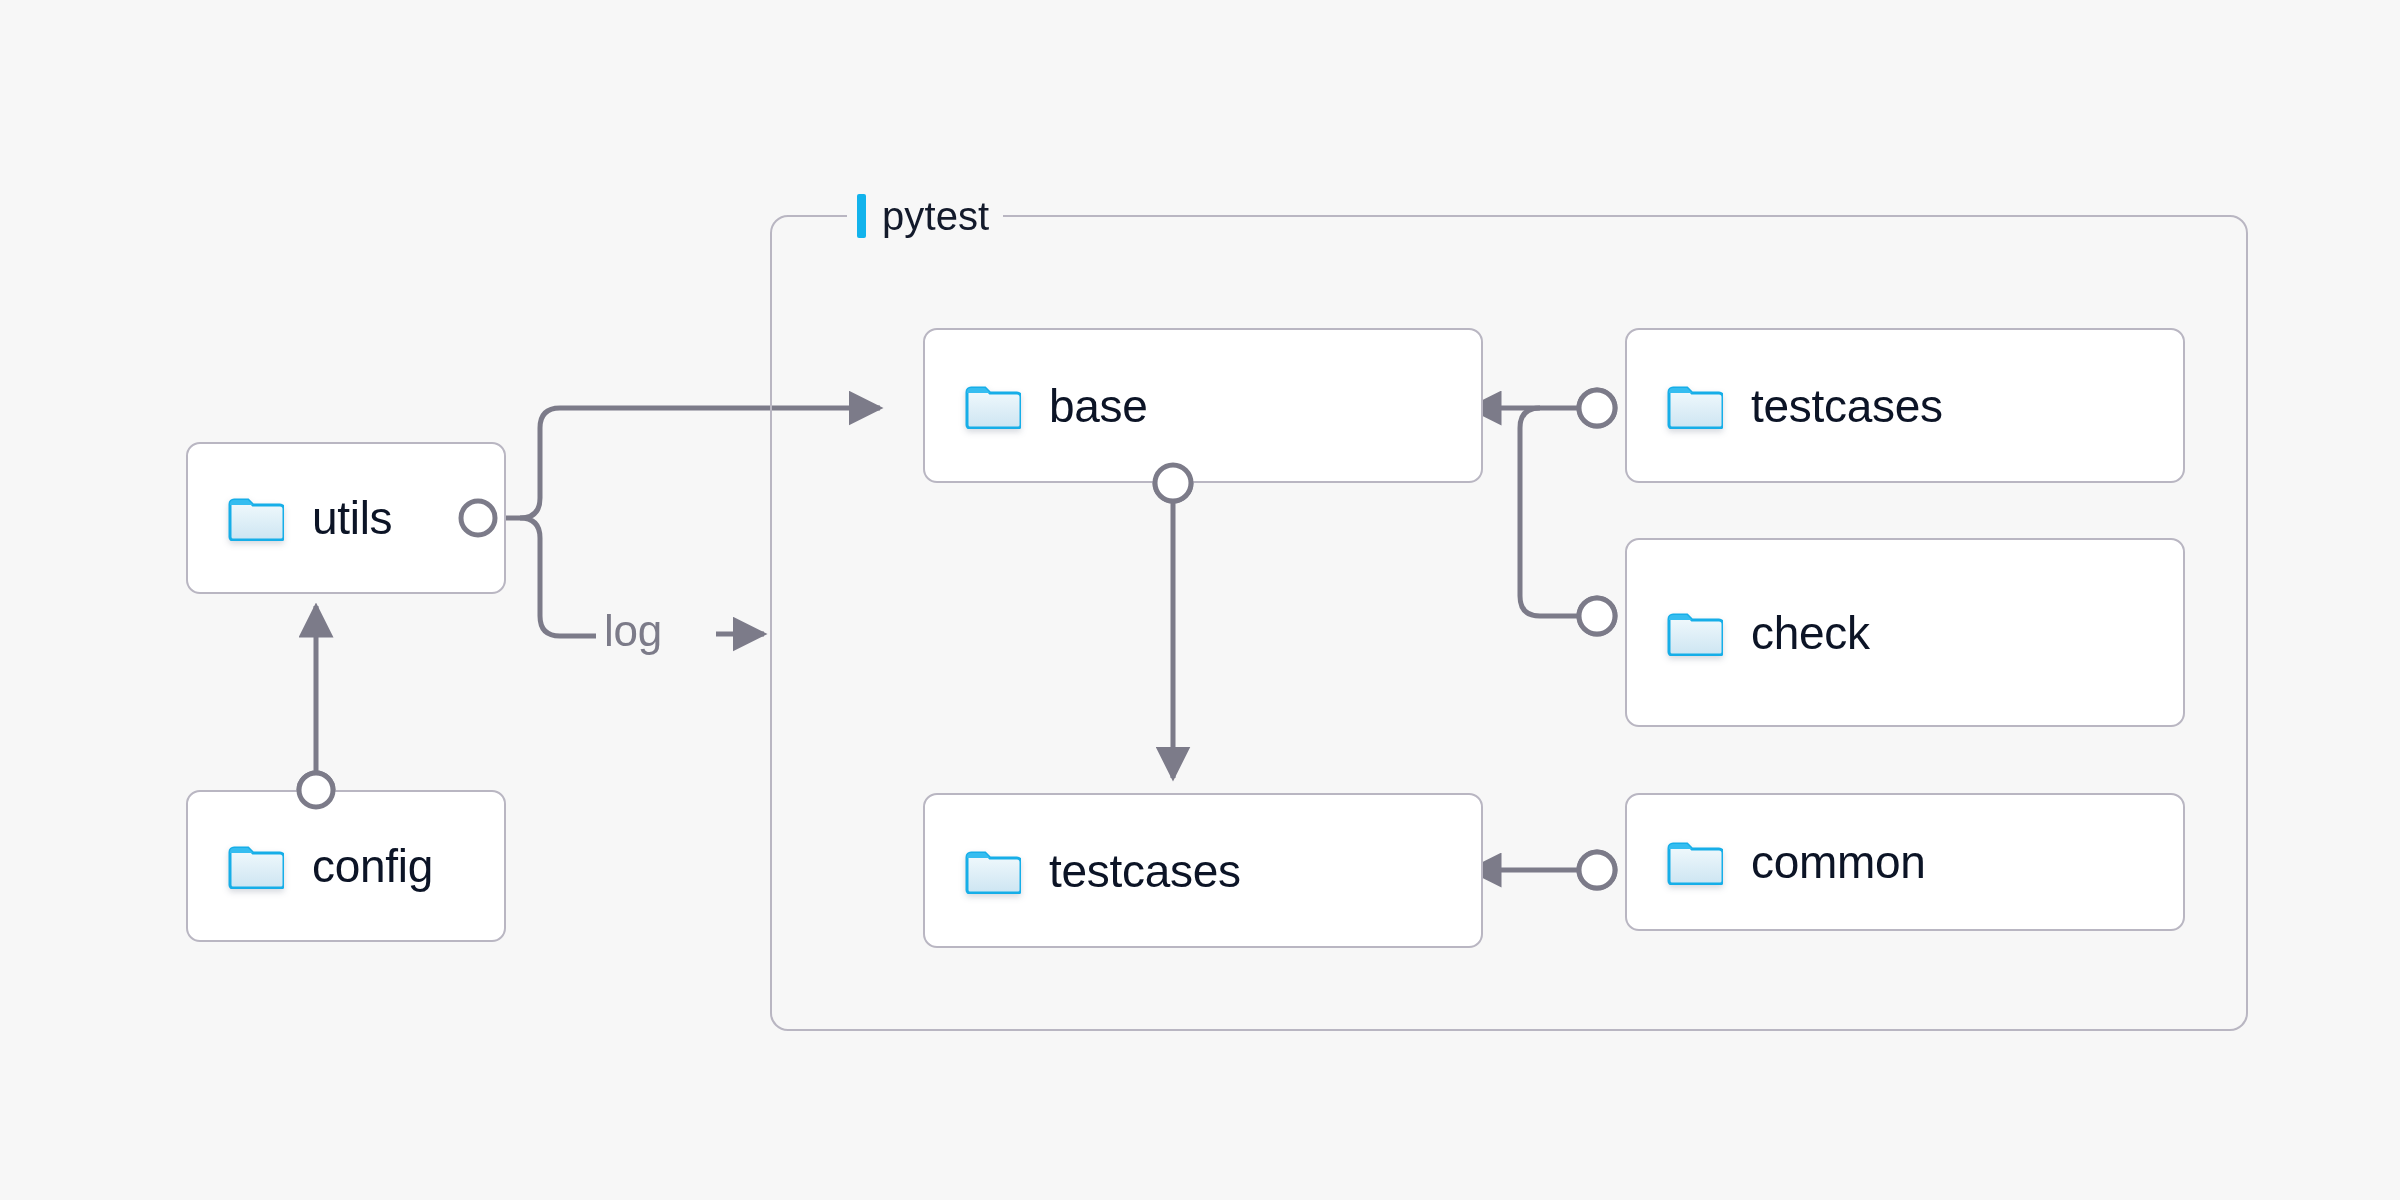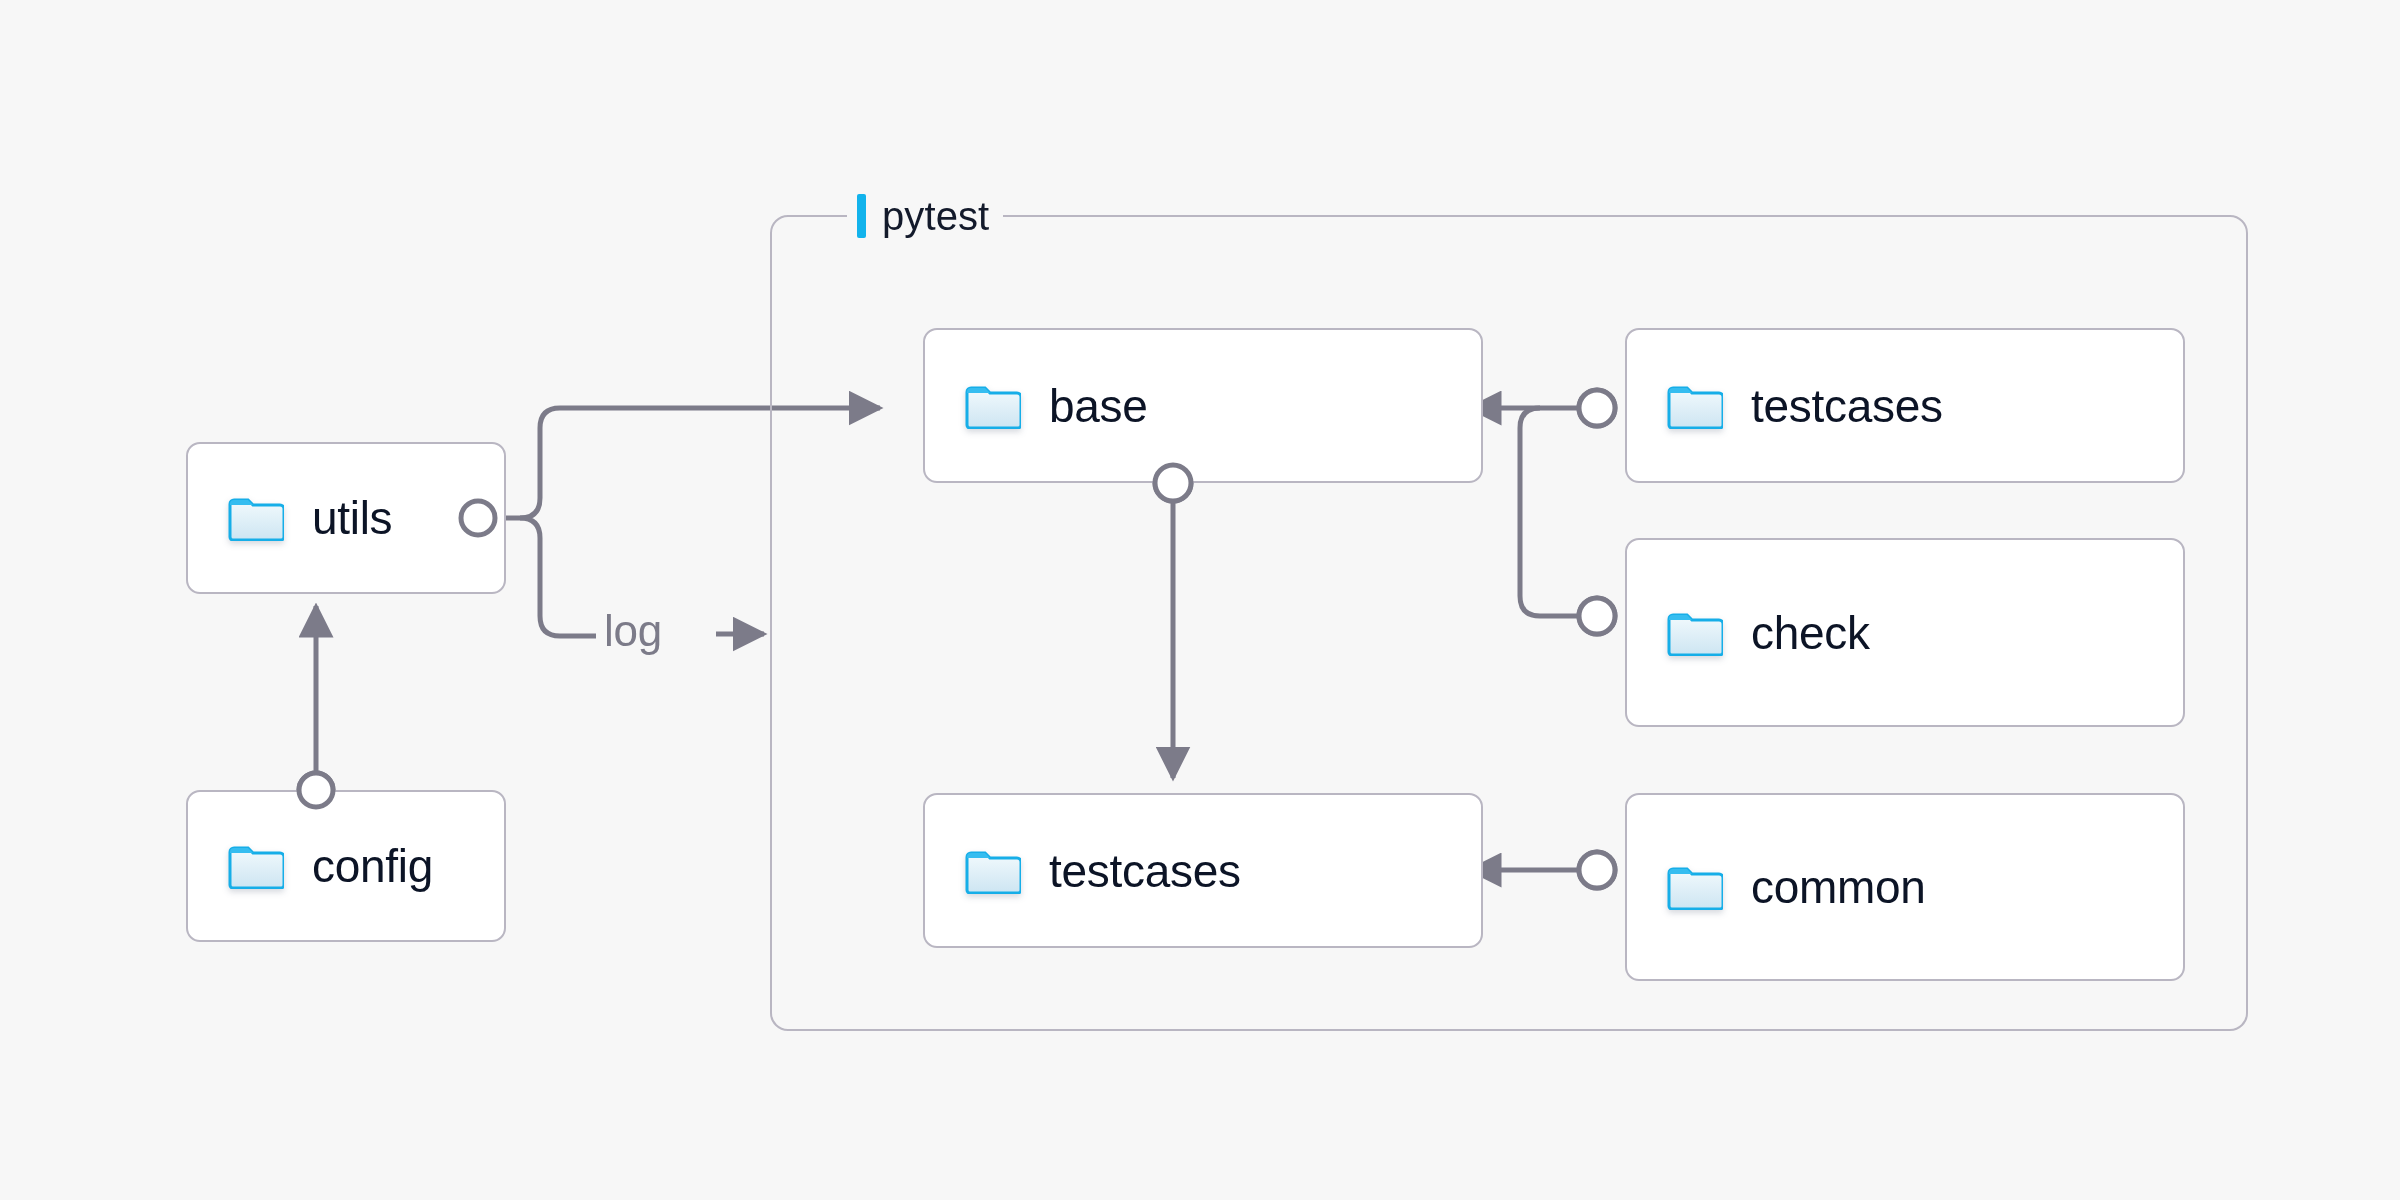--- a/index.html
+++ b/index.html
@@ -194,21 +194,21 @@
   <div class="node" style="left:1597px;top:538px;width:560px;height:189px;">
     <span class="folder">
       <svg viewBox="0 0 56 46">
           <path d="M2 9 a4 4 0 0 1 4-4 h14 l5 5 h27 a4 4 0 0 1 4 4 v28 a3 3 0 0 1 -3 3 h-48 a3 3 0 0 1 -3 -3 z" fill="url(#folderGrad)" stroke="#16aee8" stroke-width="3"></path>
           <path d="M2 9 a4 4 0 0 1 4-4 h14 l5 5 h-23 z" fill="#35bdf0"></path>
         </svg>
     </span>
     <span class="label">check</span>
   </div>
 
-  <div class="node" style="left:1597px;top:793px;width:560px;height:188px;">
+  <div class="node" style="left:1597px;top:793px;width:560px;height:138px;">
     <span class="folder">
       <svg viewBox="0 0 56 46">
           <path d="M2 9 a4 4 0 0 1 4-4 h14 l5 5 h27 a4 4 0 0 1 4 4 v28 a3 3 0 0 1 -3 3 h-48 a3 3 0 0 1 -3 -3 z" fill="url(#folderGrad)" stroke="#16aee8" stroke-width="3"></path>
           <path d="M2 9 a4 4 0 0 1 4-4 h14 l5 5 h-23 z" fill="#35bdf0"></path>
         </svg>
     </span>
     <span class="label">common</span>
   </div>
 
   <svg style="position:absolute;left:0;top:0;width:2400px;height:1200px;pointer-events:none;" viewBox="0 0 2400 1200" xmlns="http://www.w3.org/2000/svg">

